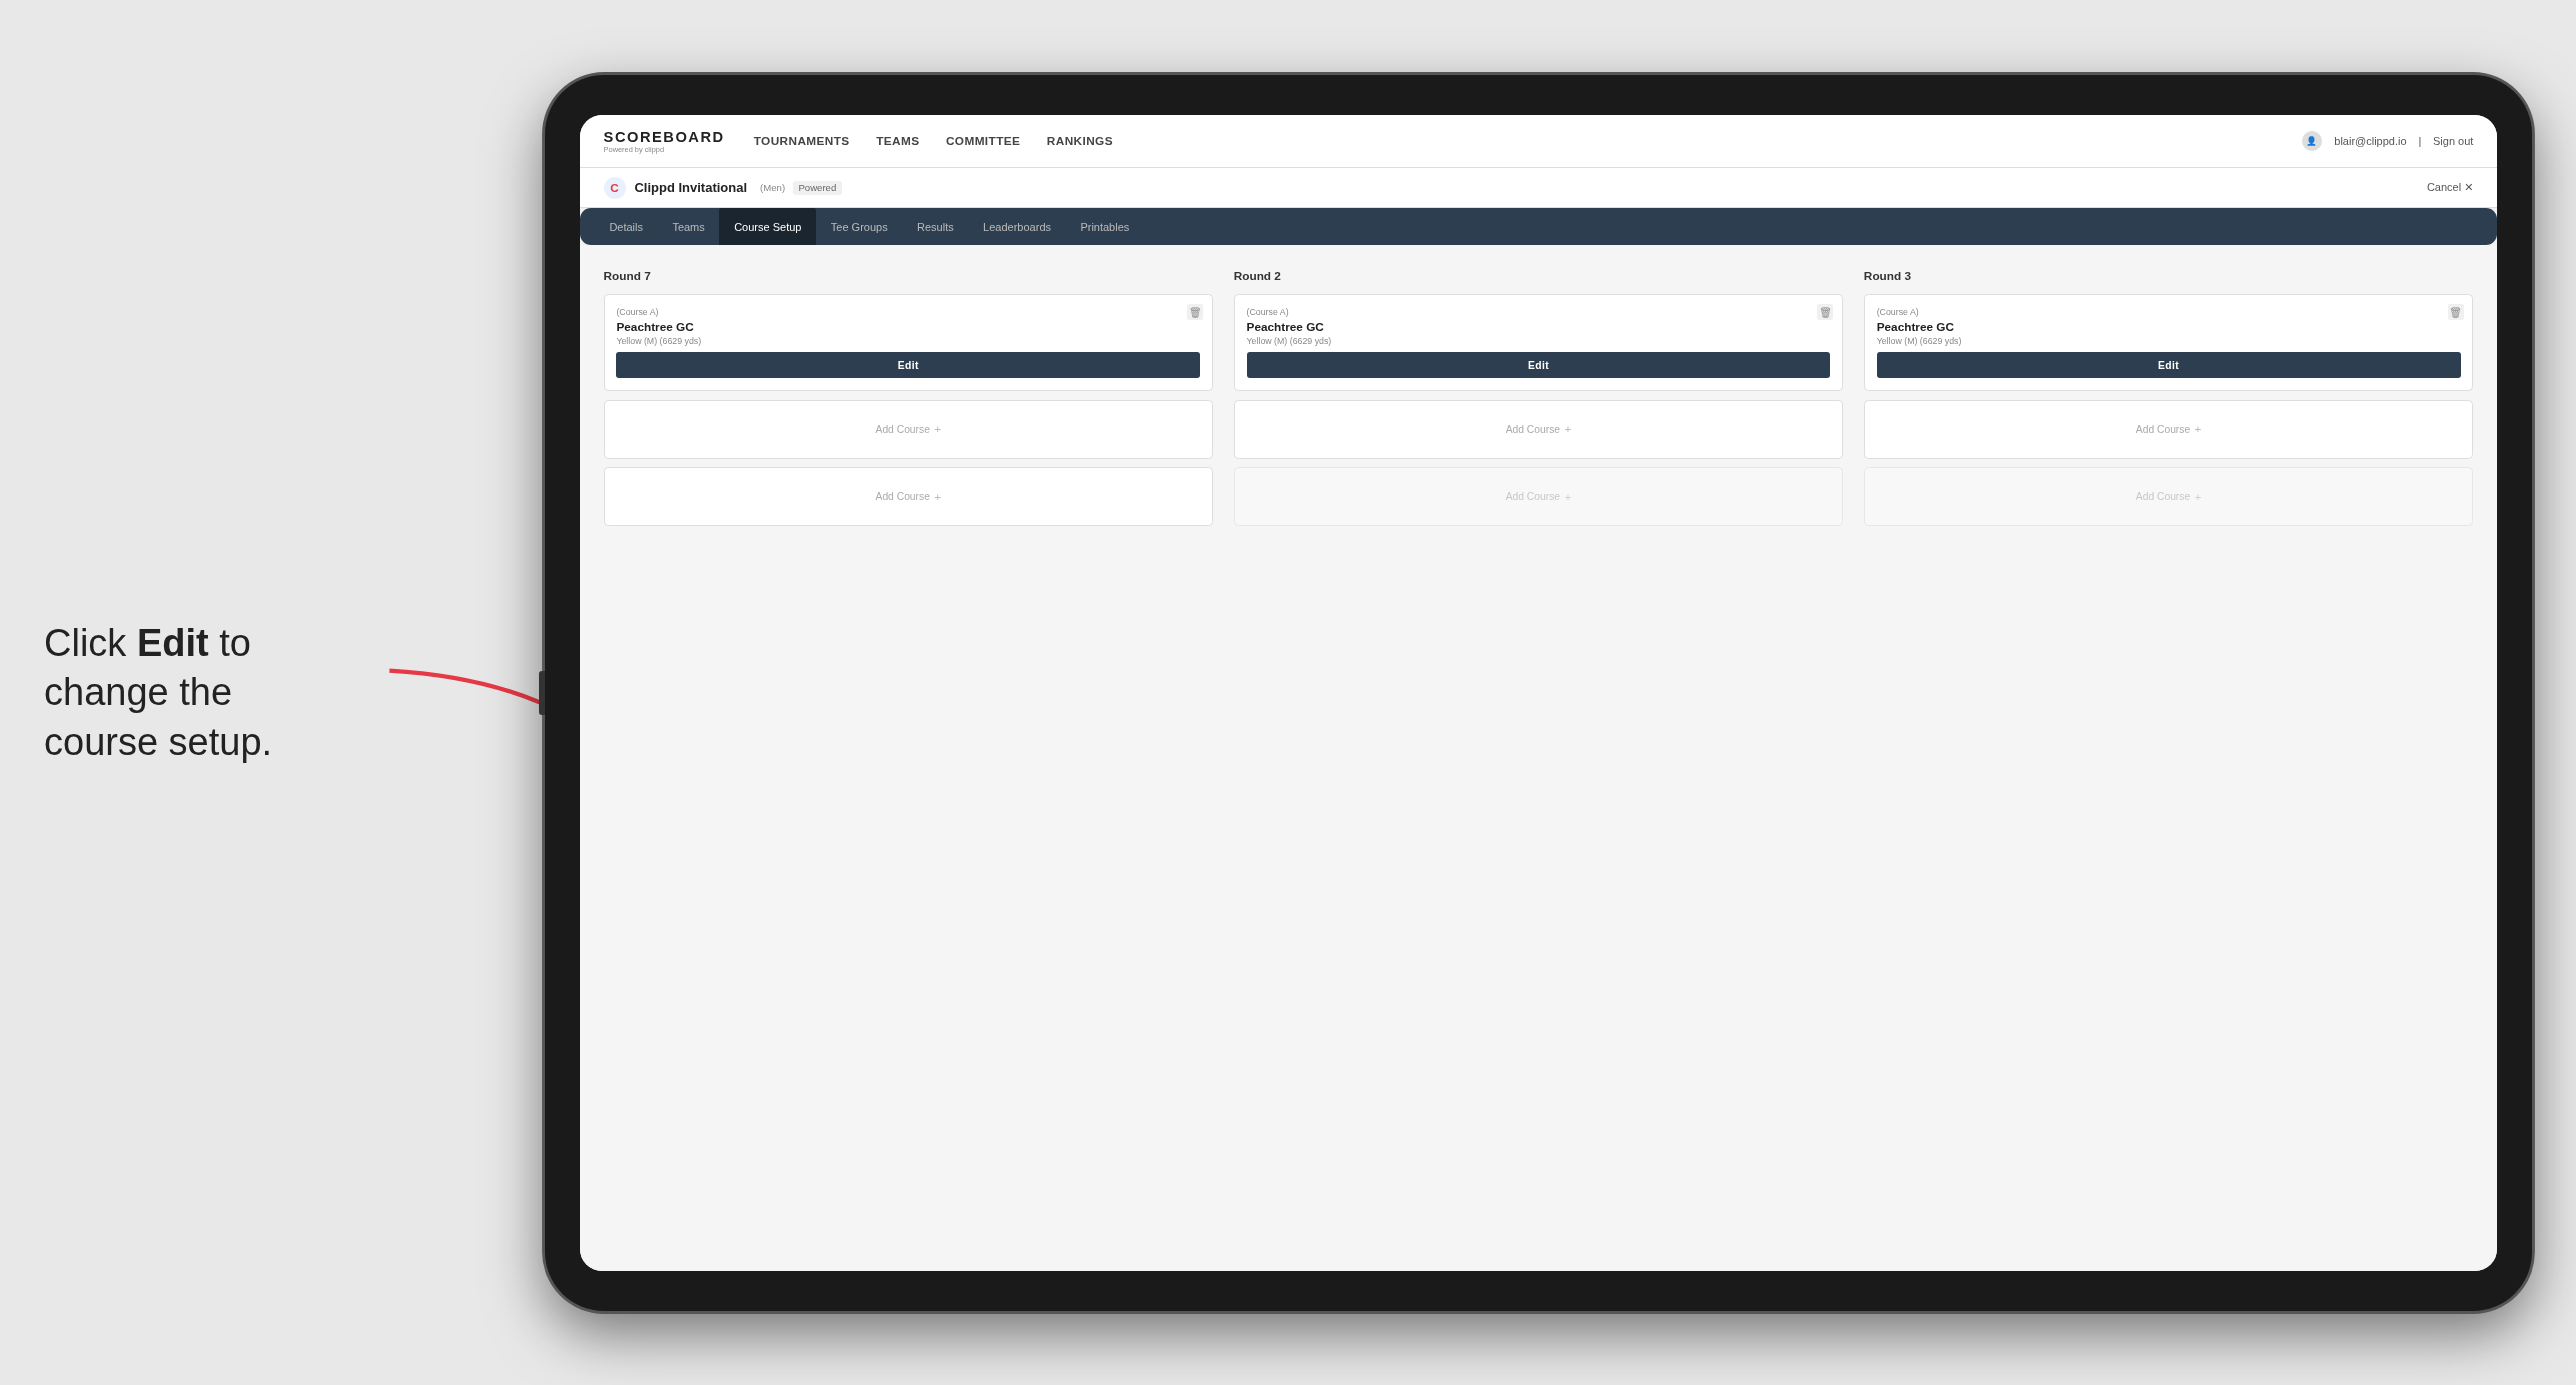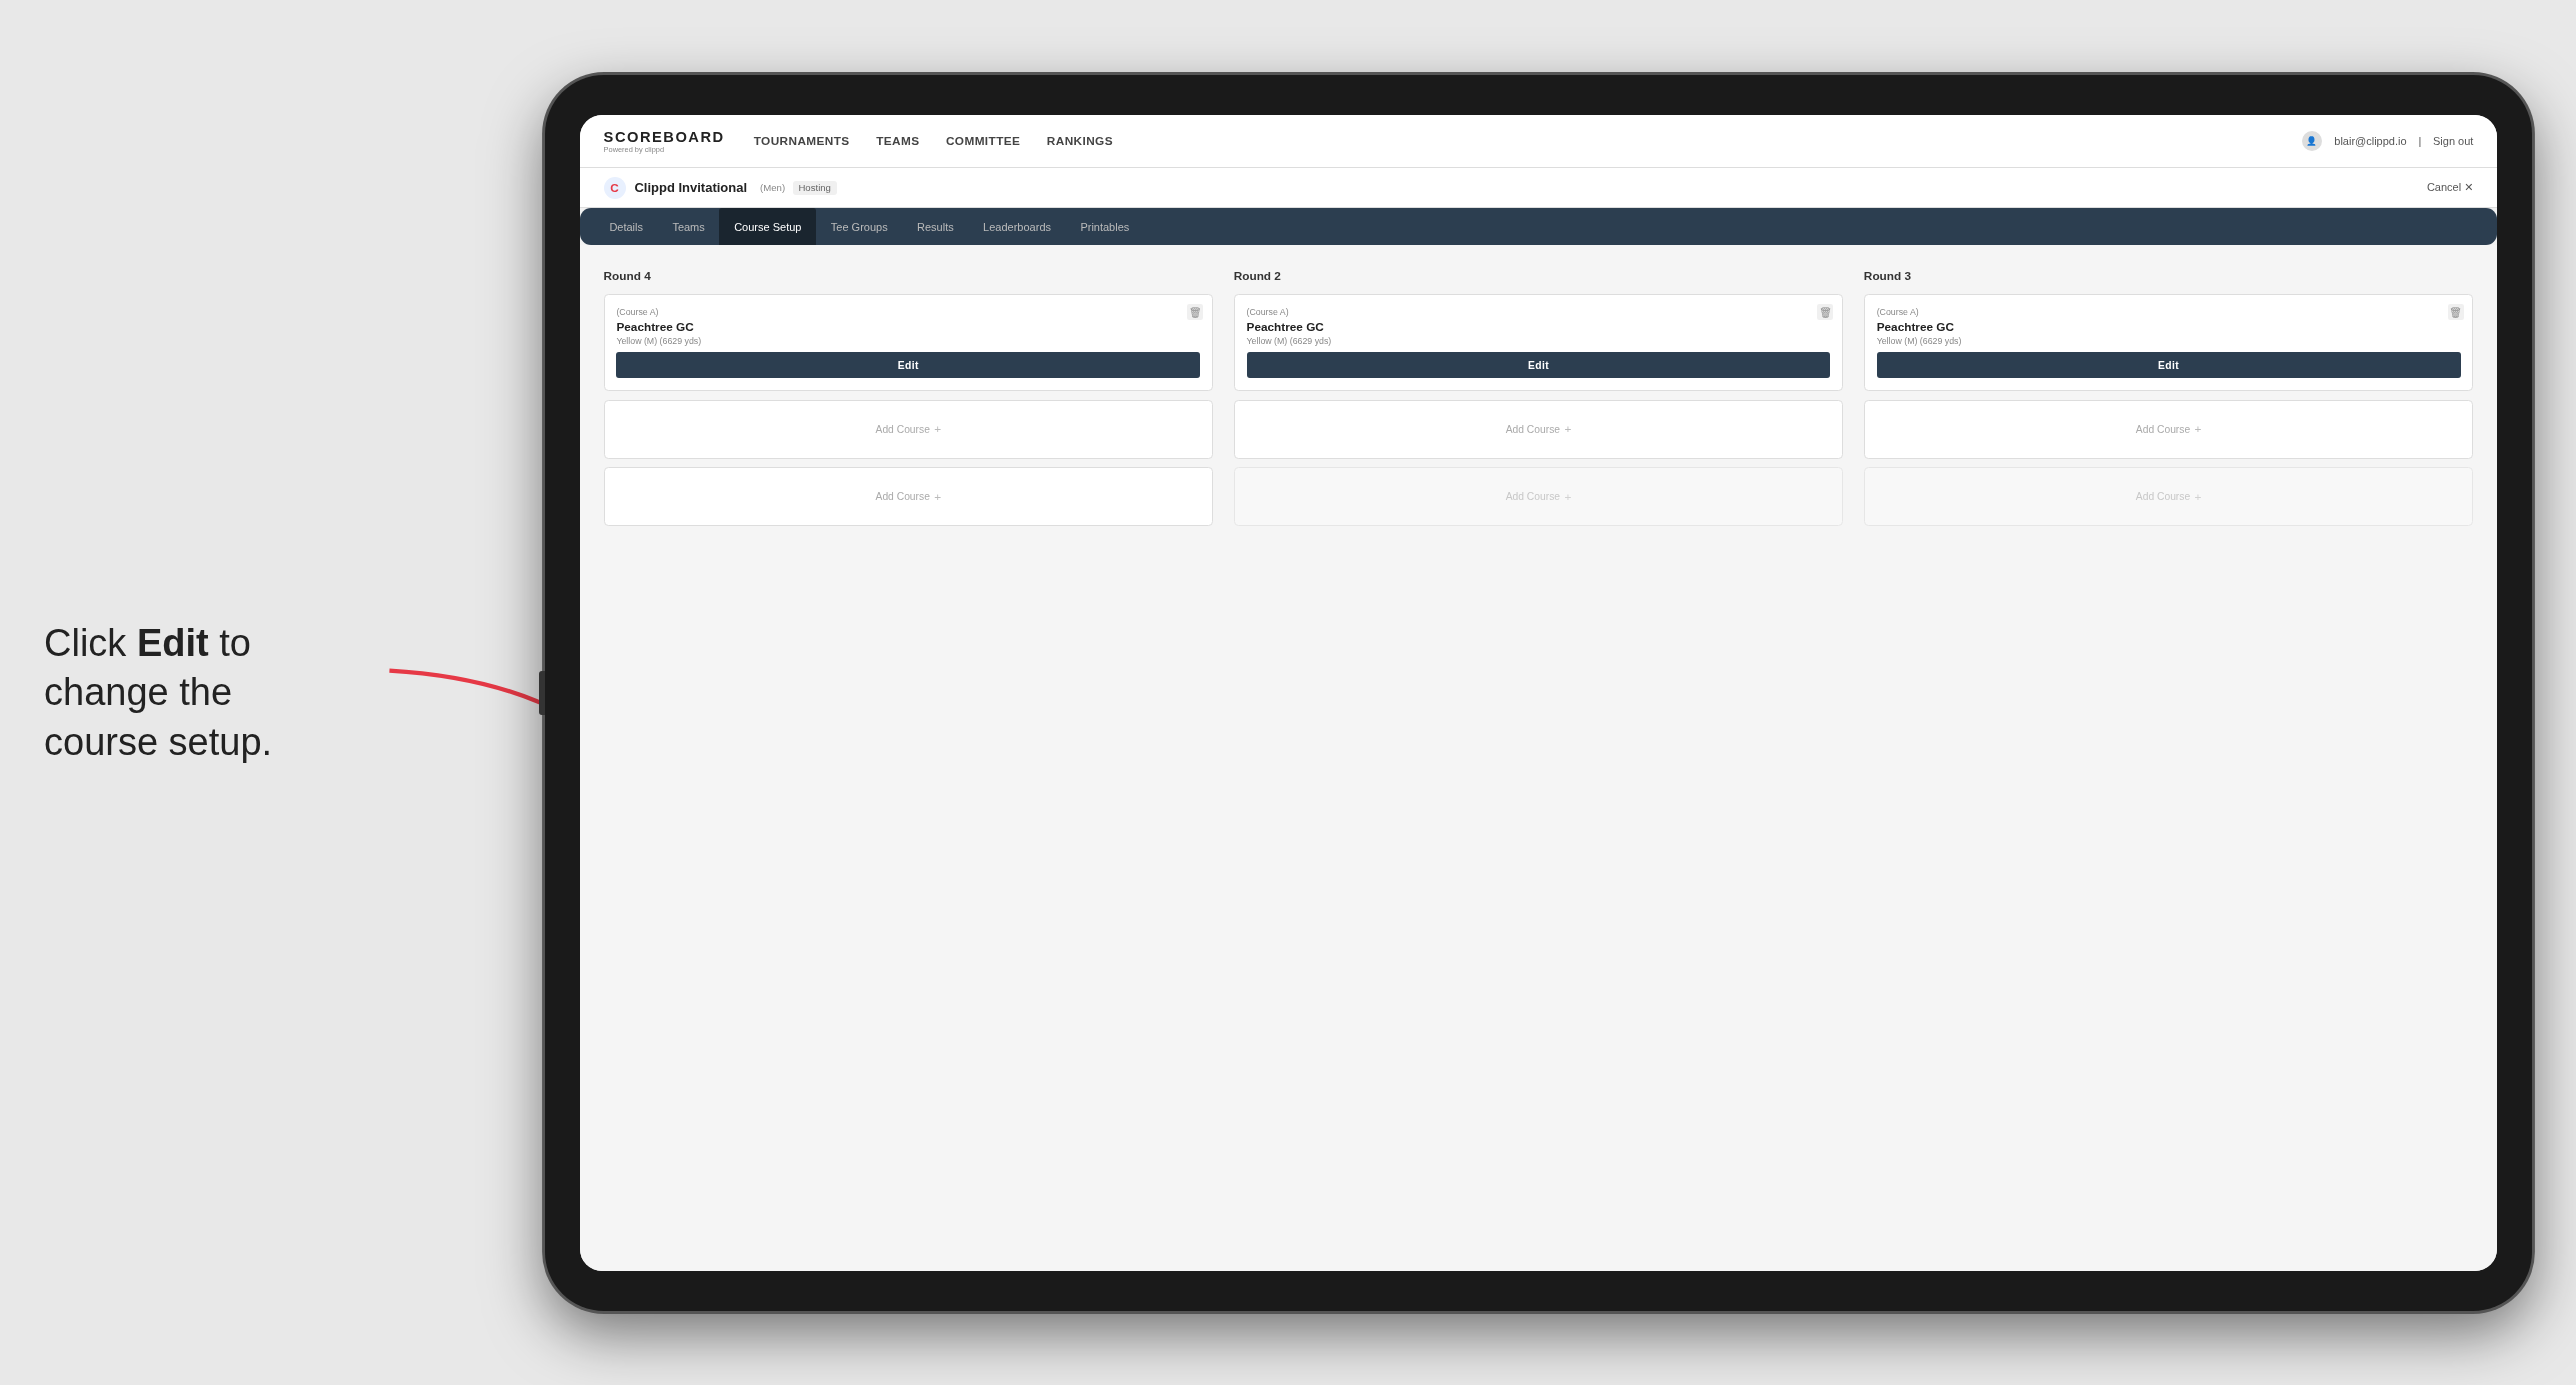--- a/index.html
+++ b/index.html
@@ -380,21 +380,21 @@
         <span>blair@clippd.io</span>
         <span>|</span>
         <a class="sign-out-link">Sign out</a>
       </div>
     </div>
 
     <div class="tournament-bar">
       <div class="tournament-logo">C</div>
       <span class="tournament-name">Clippd Invitational</span>
       <span class="tournament-badge">(Men)</span>
-      <span class="hosting-badge">Hosting</span>
+      <span class="hosting-badge">Powered</span>
       <span class="cancel-btn">Cancel ✕</span>
     </div>
 
     <div class="tab-nav">
       <div class="tab-item">
         <span>Details</span>
       </div>
       <div class="tab-item">
         <span>Teams</span>
       </div>
@@ -412,21 +412,21 @@
       </div>
       <div class="tab-item">
         <span>Printables</span>
       </div>
     </div>
 
     <div class="main-content">
       <div class="rounds-grid">
 
         <div class="round-column">
-          <div class="round-title">Round 4</div>
+          <div class="round-title">Round 7</div>
           <div class="course-card">
             <div class="delete-icon">🗑</div>
             <div class="course-label">(Course A)</div>
             <div class="course-name">Peachtree GC</div>
             <div class="course-details">Yellow (M) (6629 yds)</div>
             <button class="edit-button">Edit</button>
           </div>
           <div class="add-course-card">
             <span class="add-course-text">
               <span>Add Course</span>

